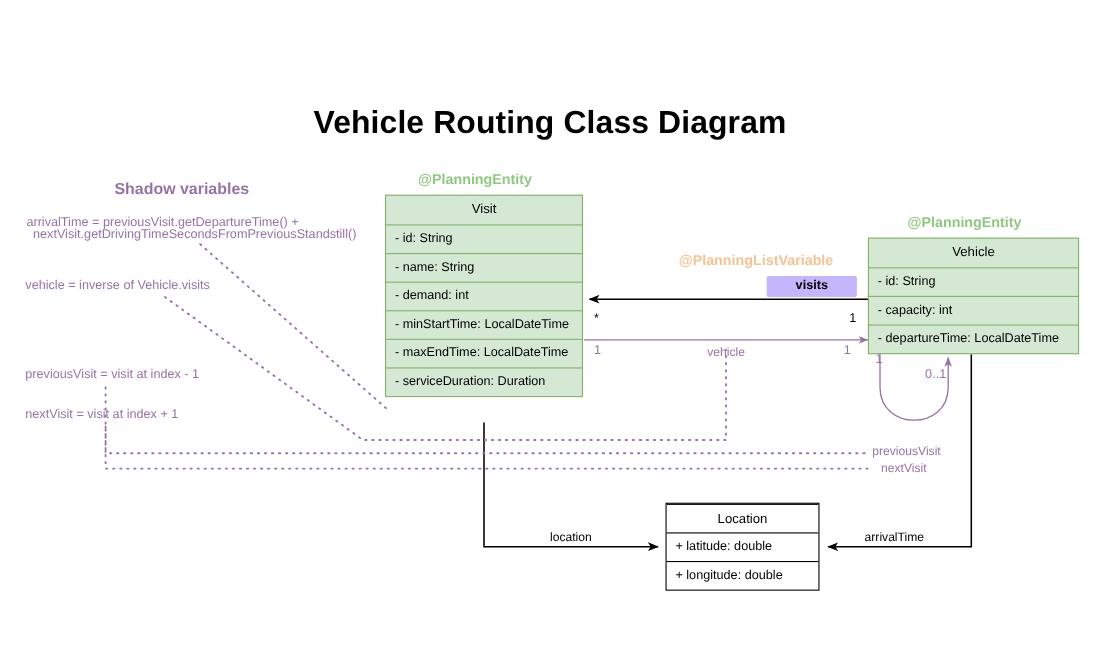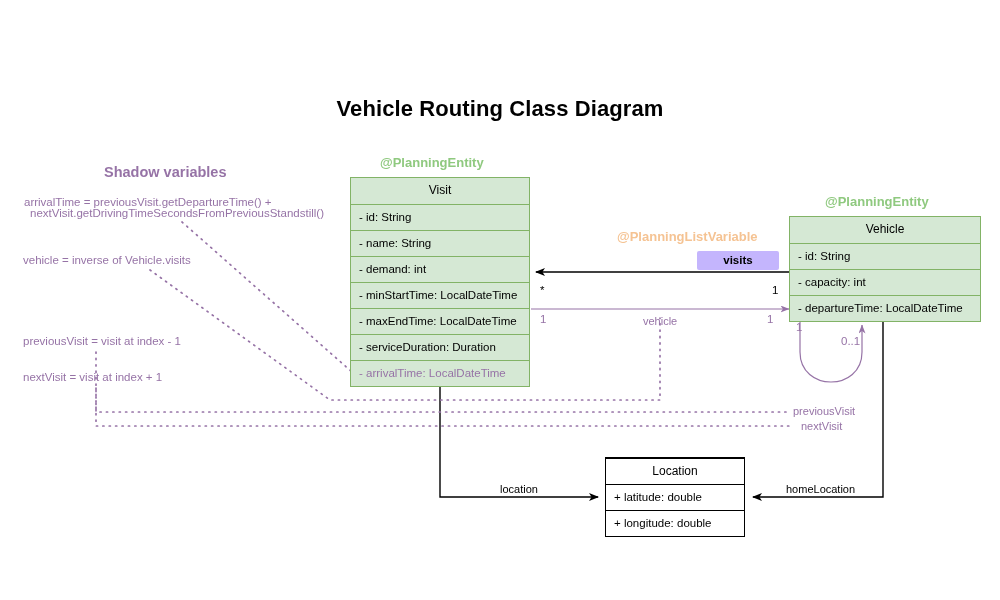--- a/index.html
+++ b/index.html
@@ -23,21 +23,21 @@
     height: 600px;
     pointer-events: none;
   }
   .abs { position: absolute; }
 
   
   #diagram-title {
     left: 0; top: 96px;
     width: 1000px;
     text-align: center;
-    font-size: 22px;
+    font-size: 29px;
     font-weight: bold;
     color: #000000;
     letter-spacing: 0.1px;
   }
 
   
   .class-box {
     position: absolute;
     box-sizing: border-box;
     border: 1px solid #82b366;
@@ -187,21 +187,20 @@
   <div class="abs stereotype entity" style="left:380px; top:155px;">@PlanningEntity</div>
 
   <div class="class-box" id="visit-box" style="left:350px; top:177px; width:180px;">
     <div class="class-row header">Visit</div>
     <div class="class-row">- id: String</div>
     <div class="class-row">- name: String</div>
     <div class="class-row">- demand: int</div>
     <div class="class-row">- minStartTime: LocalDateTime</div>
     <div class="class-row">- maxEndTime: LocalDateTime</div>
     <div class="class-row">- serviceDuration: Duration</div>
-    <div class="class-row shadow-field">- arrivalTime: LocalDateTime</div>
   </div>
 
   <div class="abs stereotype entity" style="left:825px; top:194px;">@PlanningEntity</div>
 
   <div class="class-box" id="vehicle-box" style="left:789px; top:216px; width:192px;">
     <div class="class-row header">Vehicle</div>
     <div class="class-row">- id: String</div>
     <div class="class-row">- capacity: int</div>
     <div class="class-row">- departureTime: LocalDateTime</div>
   </div>
@@ -229,15 +228,15 @@
   <div class="abs mult purple" style="left:796px; top:321px;">1</div>
 
   <div class="abs mult purple" style="left:841px; top:321px;margin-top:14px;">0..1</div>
 
   <div class="abs edge-label purple" style="left:793px; top:405px;">previousVisit</div>
 
   <div class="abs edge-label purple" style="left:801px; top:420px;">nextVisit</div>
 
   <div class="abs edge-label" style="left:500px; top:483px;">location</div>
 
-  <div class="abs edge-label" style="left:786px; top:483px;">homeLocation</div>
+  <div class="abs edge-label" style="left:786px; top:483px;">arrivalTime</div>
 
 </div>
 
 </body></html>

